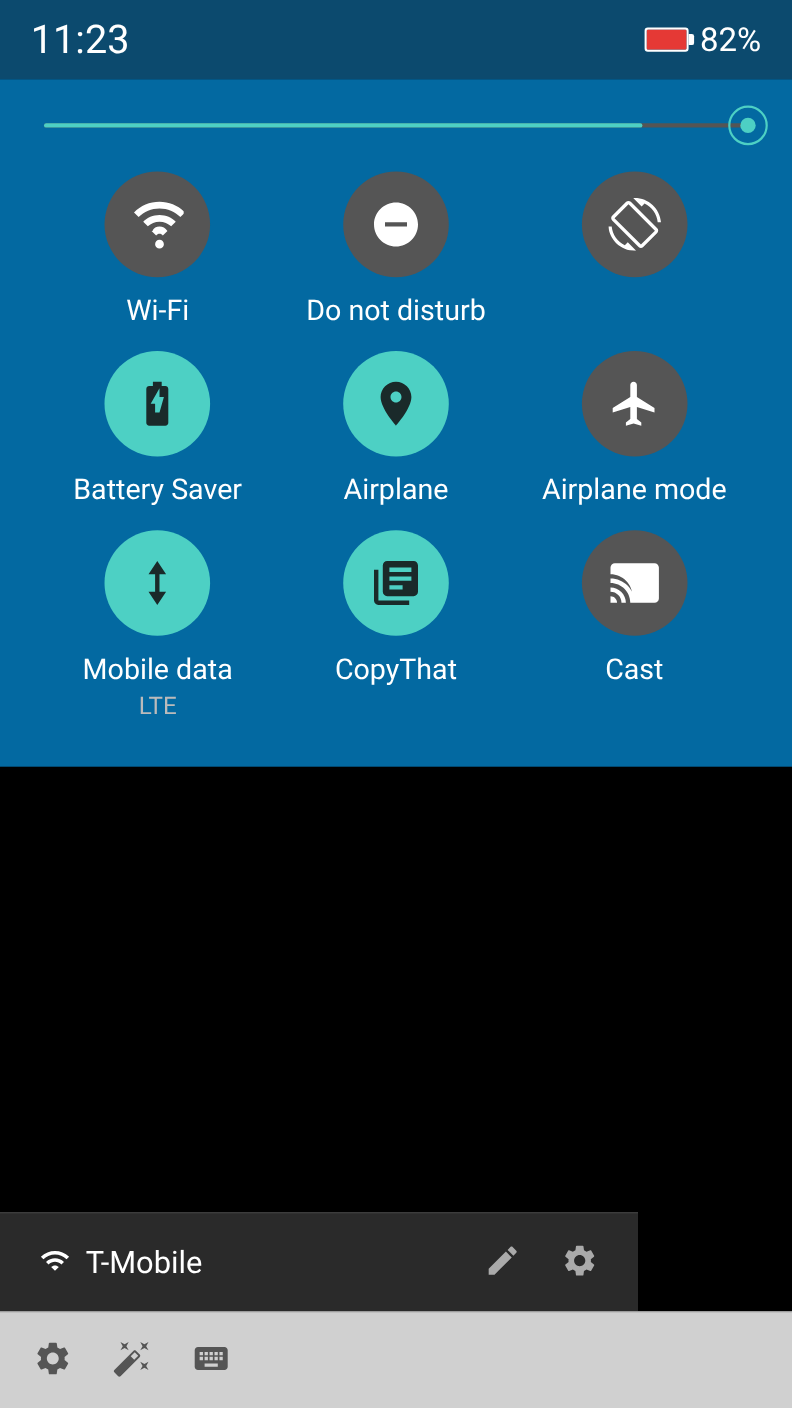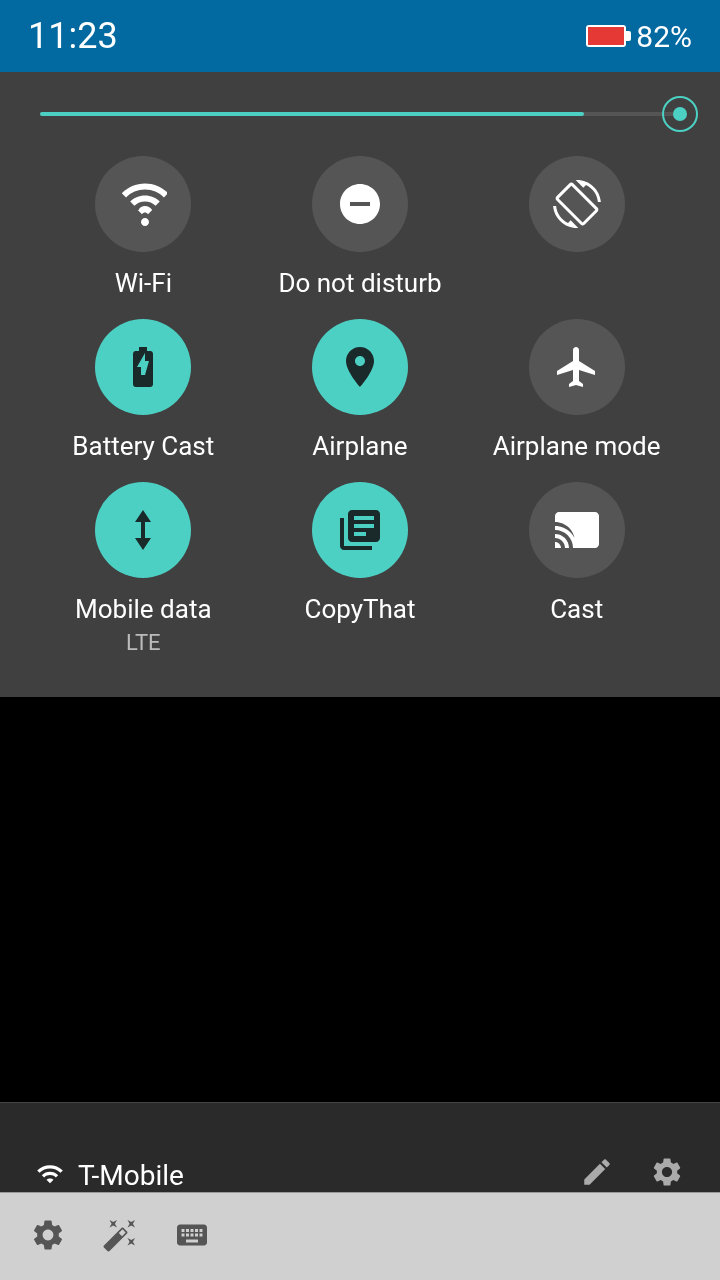--- a/index.html
+++ b/index.html
@@ -9,21 +9,21 @@
       background: #000;
       font-family: 'Roboto', sans-serif;
       overflow: hidden;
       position: relative;
     }
 
     
     #status-bar {
       width: 720px;
       height: 72px;
-      background: #0369a1;
+      background: #0c4a6e;
       display: flex;
       align-items: center;
       justify-content: space-between;
       padding: 0 28px;
     }
     #status-time {
       color: #fff;
       font-size: 36px;
       font-weight: 400;
     }
@@ -59,21 +59,21 @@
       border-radius: 1px;
     }
     #battery-percent {
       color: #fff;
       font-size: 30px;
     }
 
     
     #qs-panel {
       width: 720px;
-      background: #404040;
+      background: #0369a1;
       padding: 20px 30px 30px;
     }
 
     
     #brightness-row {
       display: flex;
       align-items: center;
       padding: 20px 10px 30px;
       gap: 16px;
     }
@@ -159,26 +159,26 @@
     }
     .tile-circle.active svg {
       fill: #1a2a2a;
     }
 
     
     #bottom-bar {
       position: absolute;
       bottom: 88px;
       left: 0;
-      width: 720px;
+      width: 580px;
       height: 90px;
       background: #2a2a2a;
       border-top: 1px solid #444;
       display: flex;
-      align-items: flex-end;
+      align-items: center;
       justify-content: space-between;
       padding: 0 36px;
     }
 
     #carrier-info {
       display: flex;
       align-items: center;
       gap: 14px;
     }
 
@@ -277,21 +277,21 @@
         </svg>
       </div>
     </div>
 
     <div class="tile">
       <div class="tile-circle active">
         <svg viewBox="0 0 24 24">
           <path d="M15.67 4H14V2h-4v2H8.33C7.6 4 7 4.6 7 5.33v15.33C7 21.4 7.6 22 8.33 22h7.33c.74 0 1.34-.6 1.34-1.33V5.33C17 4.6 16.4 4 15.67 4zm-2.67 12h-2v-4H9l4-7v4h2l-2 7z"></path>
         </svg>
       </div>
-      <span class="tile-label">Battery Cast</span>
+      <span class="tile-label">Battery Saver</span>
     </div>
 
     <div class="tile">
       <div class="tile-circle active">
         <svg viewBox="0 0 24 24">
           <path d="M12 2C8.13 2 5 5.13 5 9c0 5.25 7 13 7 13s7-7.75 7-13c0-3.87-3.13-7-7-7zm0 9.5c-1.38 0-2.5-1.12-2.5-2.5s1.12-2.5 2.5-2.5 2.5 1.12 2.5 2.5-1.12 2.5-2.5 2.5z"></path>
         </svg>
       </div>
       <span class="tile-label">Airplane</span>
     </div>

